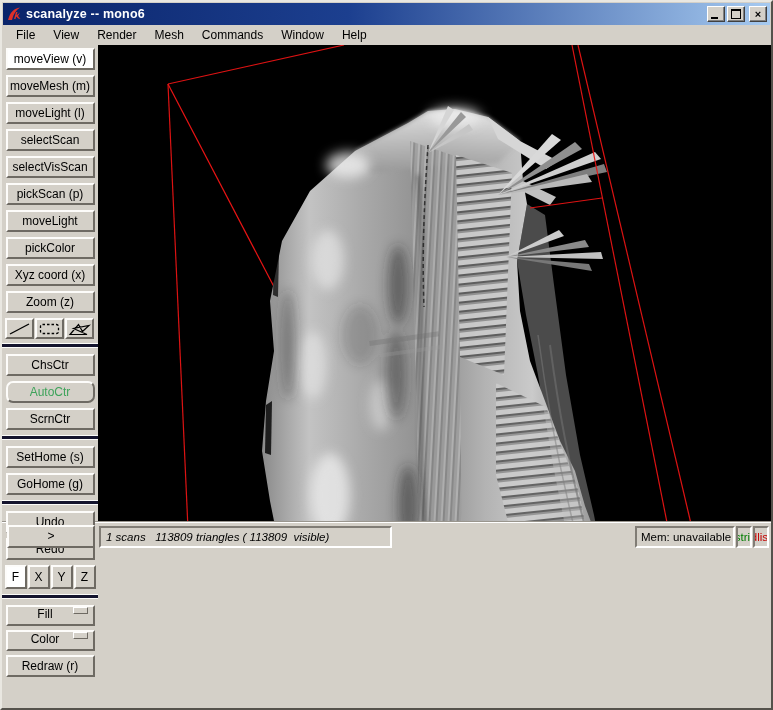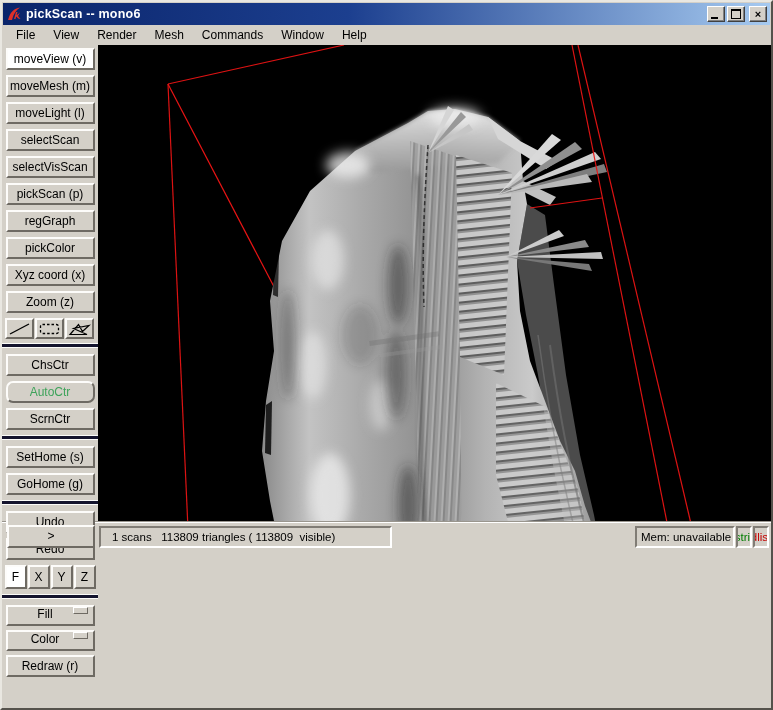--- a/index.html
+++ b/index.html
@@ -60,36 +60,36 @@
   .statusbar{height:30px;display:flex;align-items:center;background:#d4d0c8;
              border-top:1px solid #9a968e;box-shadow:inset 0 1px 0 #ffffff;box-sizing:border-box;
              padding:0 2px;}
   .more-cell{width:94px;flex:0 0 94px;display:flex;justify-content:center;}
   .more-btn{width:88px;height:23px;background:#d4d0c8;border:2px solid;
             border-color:#fdfcfa #6e6a63 #6e6a63 #fdfcfa;box-sizing:border-box;
             font-size:12px;text-align:center;line-height:19px;}
   .sunken{border:2px solid;border-color:#807c75 #ffffff #ffffff #807c75;background:#d4d0c8;
           height:22px;box-sizing:border-box;display:flex;align-items:center;font-size:11.5px;
           white-space:pre;overflow:hidden;}
-  .scans-box{width:293px;padding-left:11px;margin-left:1px;}
+  .scans-box{width:293px;padding-left:5px;margin-left:1px;font-style:italic;}
   .spacer{flex:1;}
   .mem-box{width:100px;padding-left:4px;}
   .flag-box{width:16px;justify-content:center;margin-left:1px;}
 </style>
 </head>
 <body>
 
 <div class="win">
 
   <div class="titlebar">
     <svg class="tk-icon" viewBox="0 0 16 16">
       <path d="M2,14 C4,6 8,2.5 14,1.5 C10,4 7.5,8 6,14 Z" fill="#e03028"></path>
       <path d="M8,13 L10,6 L11.5,6 L10.6,9.2 L14,6.5 L12,10 L14.5,13 L12.2,12.6 L10.2,10.4 L9.5,13 Z" fill="#e03028"></path>
     </svg>
-    <span class="title-text">pickScan -- mono6</span>
+    <span class="title-text">scanalyze -- mono6</span>
     <div class="winbtn">
         <span class="glyph-min"></span>
       </div>
     <div class="winbtn">
         <span class="glyph-max"></span>
       </div>
     <div class="winbtn close">
         <span>×</span>
       </div>
   </div>
@@ -106,21 +106,21 @@
 
   <div class="main">
 
     <div class="toolbar">
       <div class="tb-btn active">moveView (v)</div>
       <div class="tb-btn">moveMesh (m)</div>
       <div class="tb-btn">moveLight (l)</div>
       <div class="tb-btn">selectScan</div>
       <div class="tb-btn">selectVisScan</div>
       <div class="tb-btn">pickScan (p)</div>
-      <div class="tb-btn">regGraph</div>
+      <div class="tb-btn">moveLight</div>
       <div class="tb-btn">pickColor</div>
       <div class="tb-btn">Xyz coord (x)</div>
       <div class="tb-btn">Zoom (z)</div>
 
       <div class="icon-row">
         <div class="icon-btn">
           <svg width="23" height="14" viewBox="0 0 23 14">
             <line x1="2" y1="12" x2="21" y2="2" stroke="#000" stroke-width="1.4"></line>
           </svg>
         </div>

